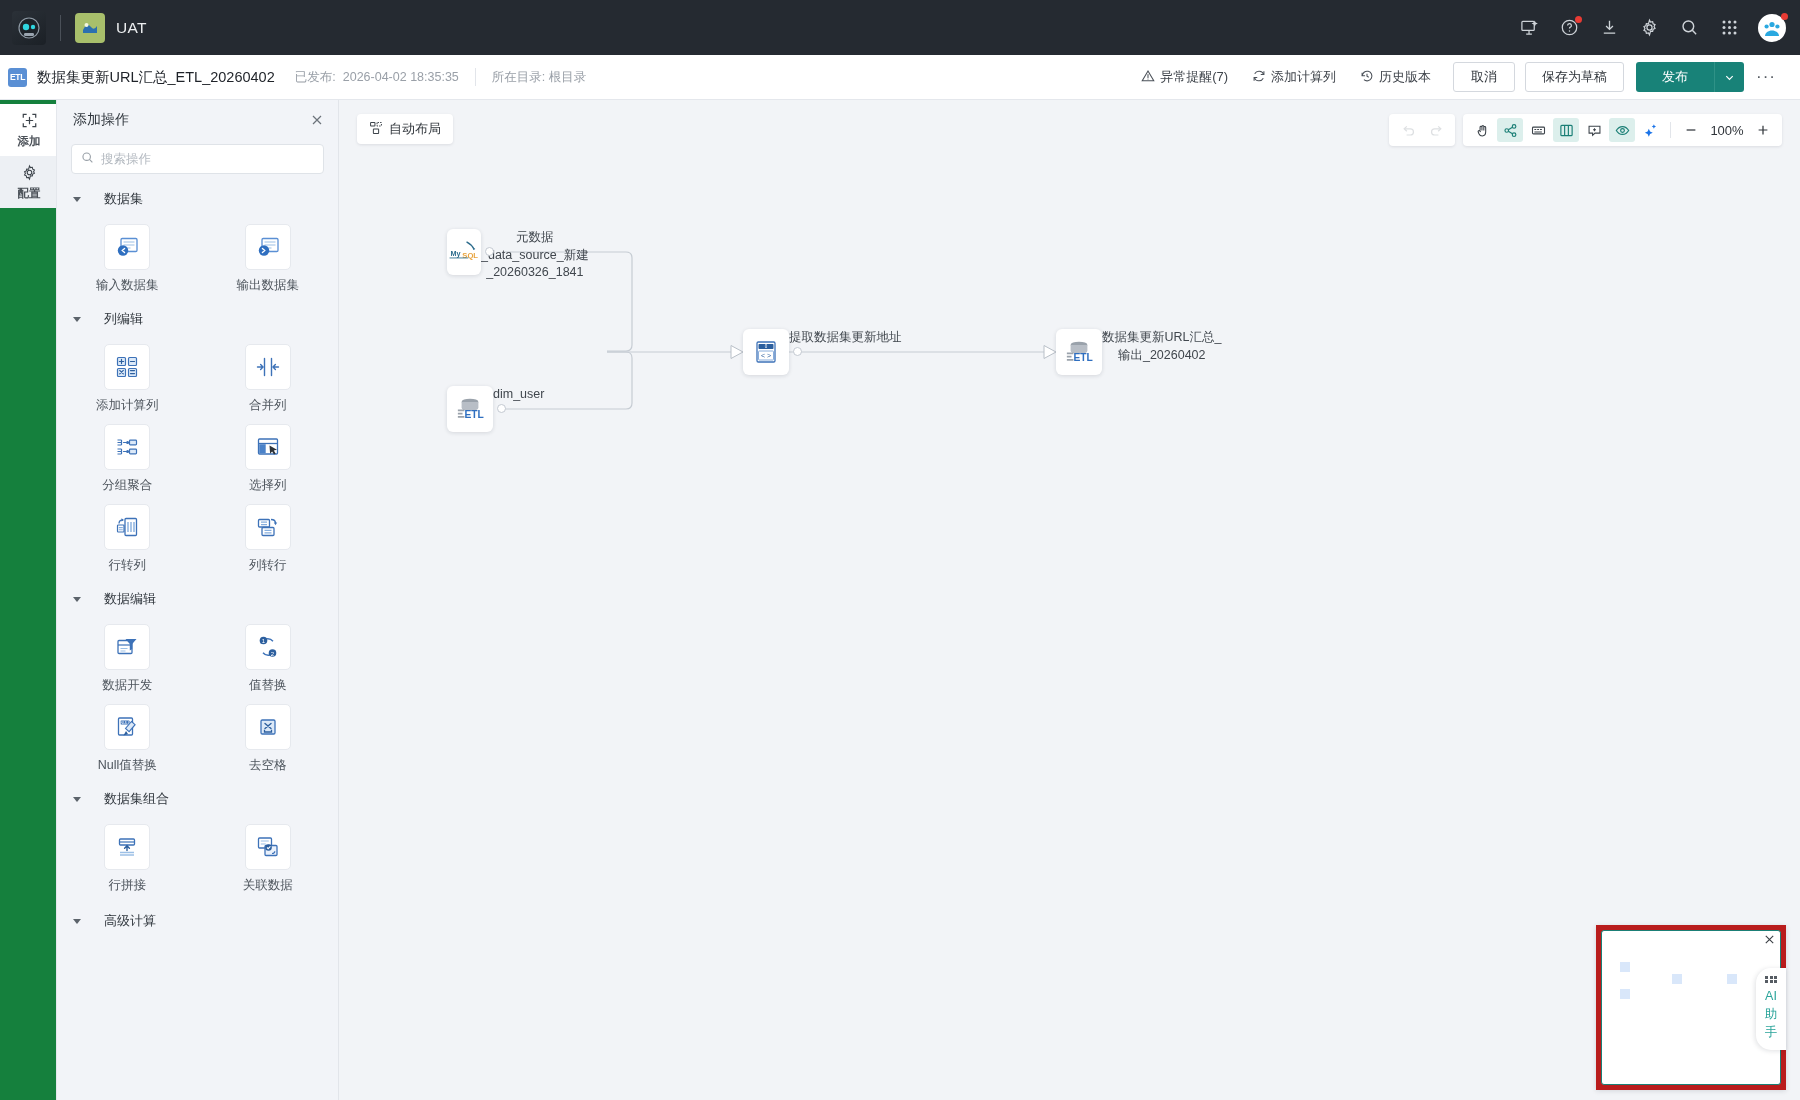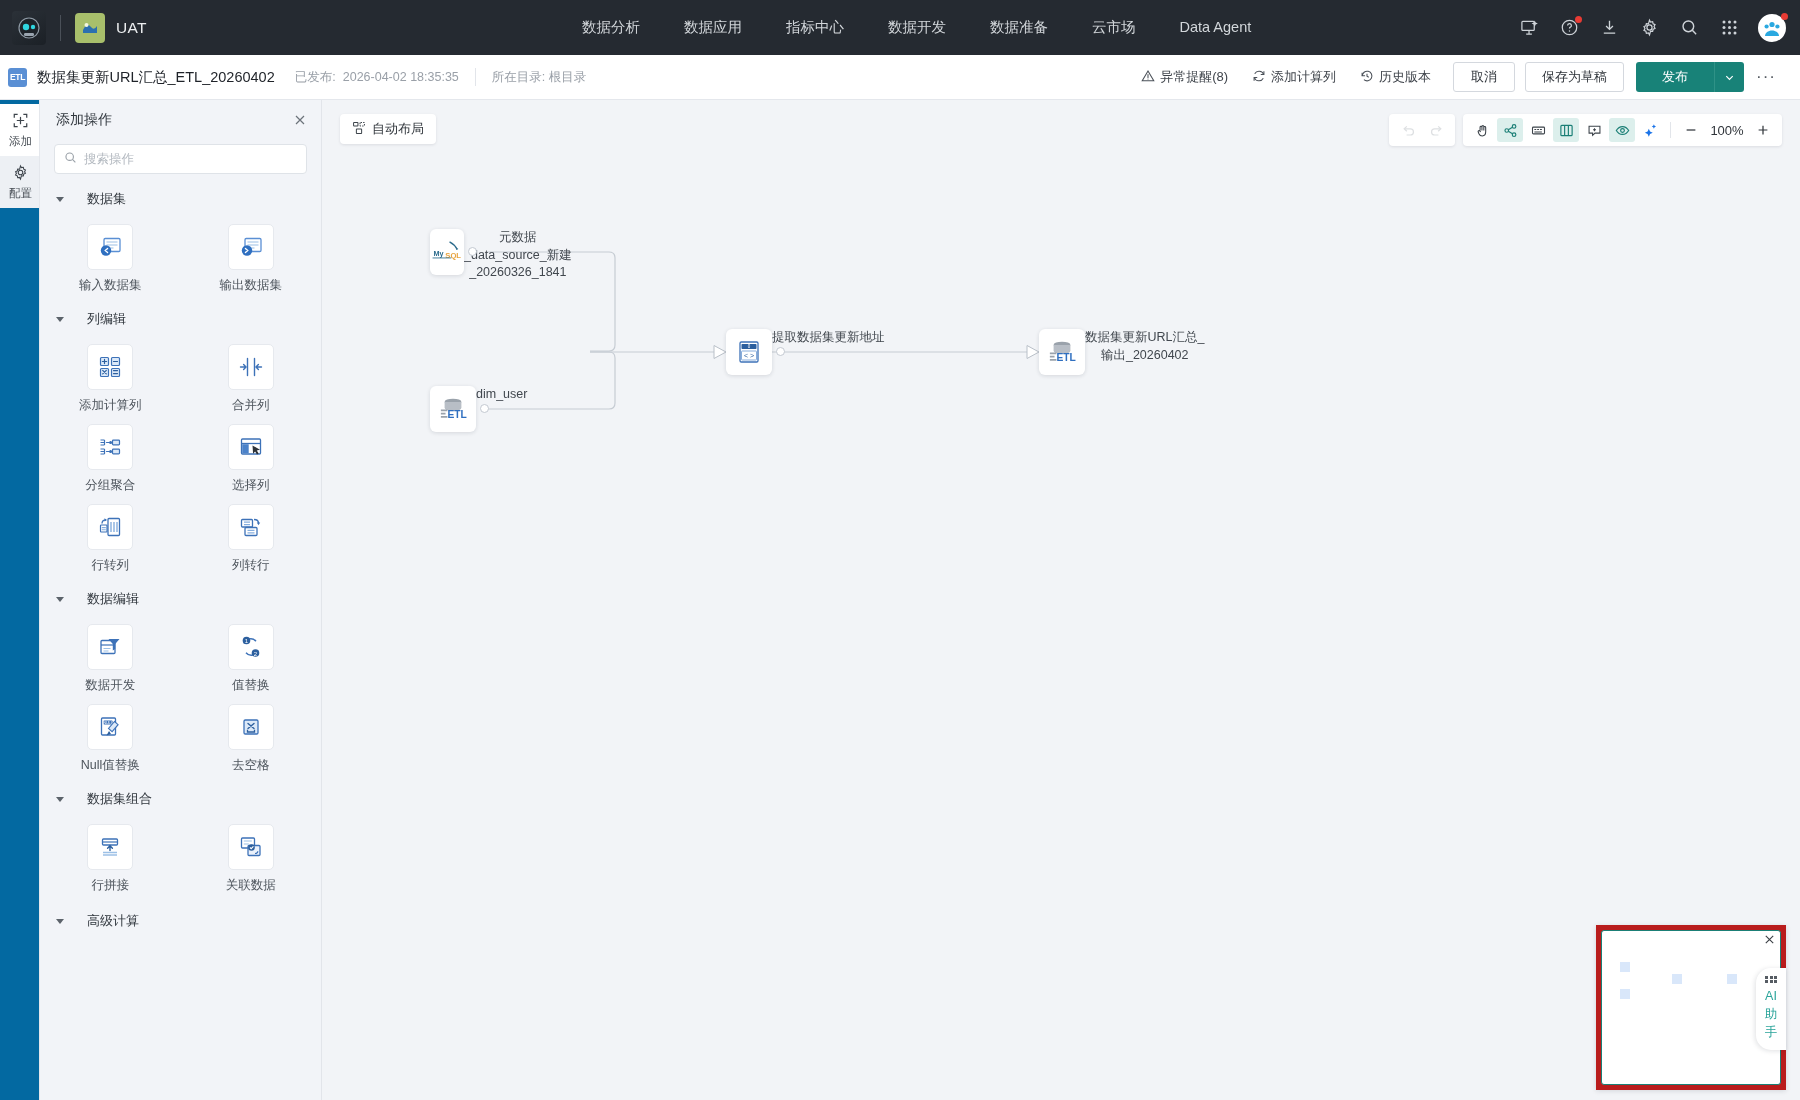--- a/index.html
+++ b/index.html
@@ -74,21 +74,21 @@
     height:30px; width:30px; background:#188278; color:#fff;
     border-left:1px solid #2f9287; border-radius:0 3px 3px 0;
     display:flex; align-items:center; justify-content:center; cursor:pointer;
   }
   .moredots { padding: 0 12px; font-size:17px; color:#555b62; cursor:pointer; letter-spacing:1px; }
 
   
   #body { display:flex; height: 1000px; }
 
   
-  #rail { width: 40px; background:#0369a1; border-right:1px solid #e4e7ec; padding-top: 4px; }
+  #rail { width: 57px; background:#15803d; border-right:1px solid #e4e7ec; padding-top: 4px; font-weight: bold; }
   .rail-item {
     height: 52px; display:flex; flex-direction:column; align-items:center;
     justify-content:center; gap:3px; font-size:11.5px; color:#4b5158; cursor:pointer;
     border-left: 2px solid transparent;
   }
   .rail-item.active { background:#edf0f4; }
   .rail-item.sel { background:#fff; }
 
   
   #panel { width: 282px; background:#f2f4f8; border-right:1px solid #e2e5ea; position:relative;
@@ -189,29 +189,20 @@
   </div>
   <div class="brand-div"></div>
   <div class="proj-logo">
     <svg width="20" height="20" viewBox="0 0 20 20">
       <path d="M3 12 Q7 4 11 9 Q14 13 17 8 L17 15 L3 15 Z" fill="#2b6fb0"></path>
       <circle cx="6.5" cy="7" r="2" fill="#f2f6e0"></circle>
     </svg>
   </div>
   <div class="proj-name">UAT</div>
 
-  <div id="mainmenu">
-    <div class="menu-item">数据分析</div>
-    <div class="menu-item">数据应用</div>
-    <div class="menu-item">指标中心</div>
-    <div class="menu-item">数据开发</div>
-    <div class="menu-item">数据准备</div>
-    <div class="menu-item">云市场</div>
-    <div class="menu-item">Data Agent</div>
-  </div>
 
   <div id="topright">
     <div class="ticon">
       <svg width="19" height="19" viewBox="0 0 20 20" fill="none" stroke="#ced3d8" stroke-width="1.3">
         <rect x="2" y="3.5" width="13" height="9.5" rx="1"></rect>
           <path d="M6.5 17h6M9.5 13v4"></path>
         <path d="M15.5 2.5l1 2.3 2.3 1-2.3 1-1 2.3-1-2.3-2.3-1 2.3-1z" fill="#ced3d8" stroke="none"></path>
       </svg>
     </div>
     <div class="ticon">
@@ -274,21 +265,21 @@
   <div class="doc-meta" style="margin-left:0">所在目录: 根目录</div>
 
   <div id="docright">
     <div class="txtbtn">
       <span>
         <svg width="14" height="14" viewBox="0 0 16 16" fill="none" stroke="#4a5058" stroke-width="1.2">
           <path d="M8 2.2L14.6 13.5H1.4z"></path>
             <path d="M8 6.4v3.3M8 11.4v.1" stroke-linecap="round"></path>
         </svg>
       </span>
-      <span>异常提醒(8)</span>
+      <span>异常提醒(7)</span>
     </div>
     <div class="txtbtn">
       <span>
         <svg width="14" height="14" viewBox="0 0 16 16" fill="none" stroke="#4a5058" stroke-width="1.2">
           <path d="M13.3 6.2A5.6 5.6 0 0 0 3.1 5.4M2.7 9.8a5.6 5.6 0 0 0 10.2.8"></path>
           <path d="M13.6 2.6v3.6h-3.6M2.4 13.4V9.8h3.6"></path>
         </svg>
       </span>
       <span>添加计算列</span>
     </div>

